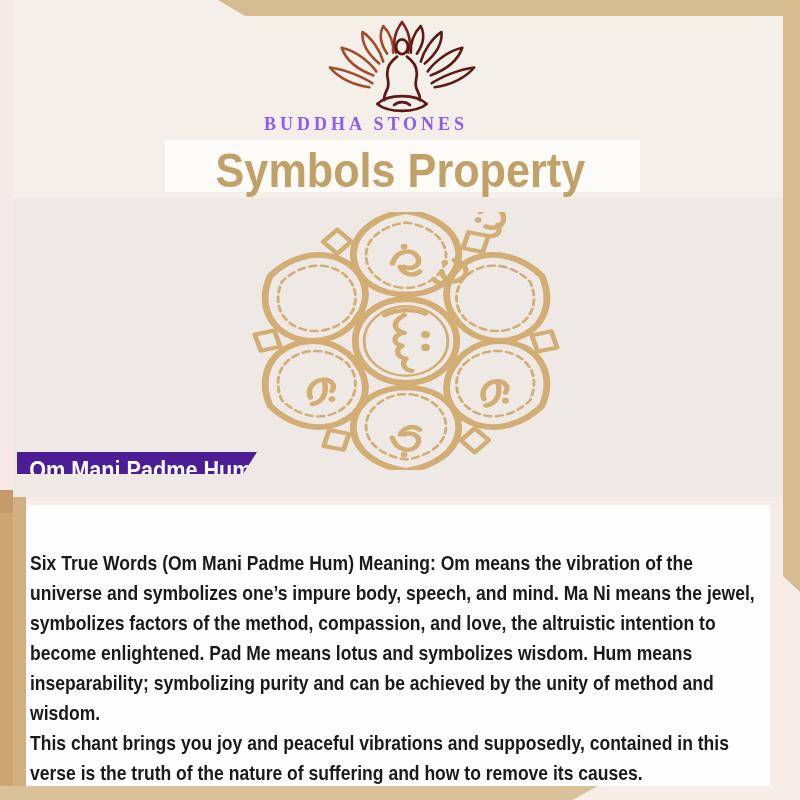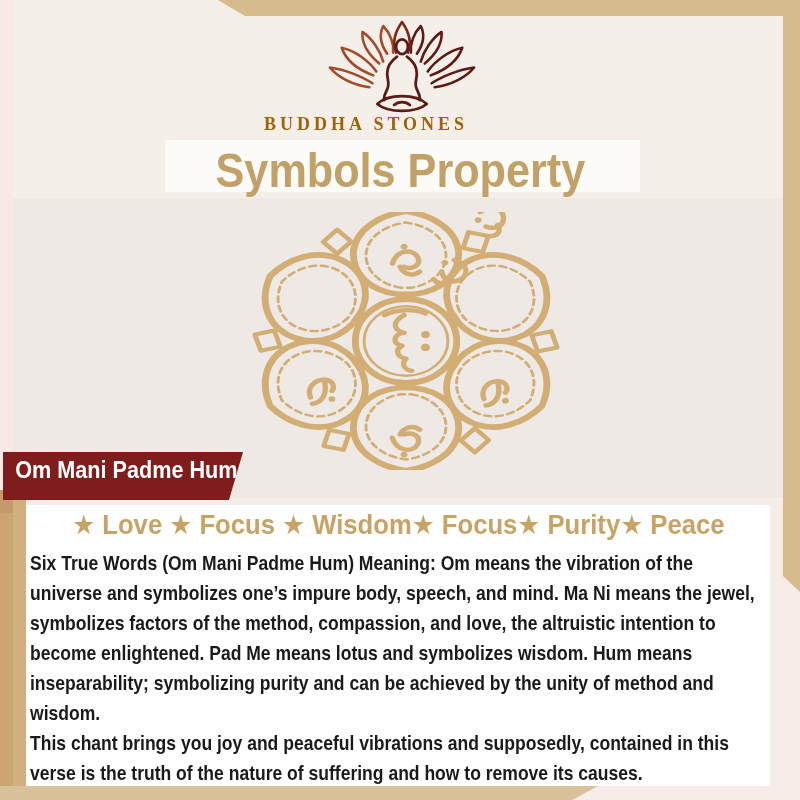--- a/index.html
+++ b/index.html
@@ -19,29 +19,29 @@
     clip-path:polygon(0 0,100% 0,100% 100%,0 calc(100% - 16px));}
   .sq-dark{position:absolute;left:0;top:490px;width:13px;height:23px;background:#c49a6a;}
   .col-left{position:absolute;left:0;top:513px;width:13px;height:287px;background:#cda572;}
   .bar-left{position:absolute;left:13px;top:497px;width:13px;height:289px;background:#d2af7e;}
   .band-bottom{position:absolute;left:0;top:786px;width:800px;height:14px;background:#d9c19a;
     clip-path:polygon(0 0,598px 0,572px 100%,0 100%);}
   
   .logo{position:absolute;left:318px;top:20px;width:168px;height:94px;}
   .brand{position:absolute;left:0;top:114px;width:732px;text-align:center;
     font-family:"Liberation Serif","DejaVu Serif",serif;font-size:18px;font-weight:bold;
-    letter-spacing:4px;color:#a16207;}
+    letter-spacing:4px;color:#8b5cf6;}
   .heading-box{position:absolute;left:165px;top:140px;width:475px;height:52px;background:#fdfbf8;}
   .heading{position:absolute;left:0;top:143px;width:800px;text-align:center;
     font-size:48px;font-weight:bold;color:#c1a168;}
   .heading span{display:inline-block;transform:scaleX(0.9);transform-origin:center;}
   
   .mandala{position:absolute;left:250px;top:212px;width:312px;height:258px;}
   
-  .banner{position:absolute;left:3px;top:452px;width:240px;height:48px;background:#7f1d1d;
+  .banner{position:absolute;left:17px;top:452px;width:240px;height:22px;background:#4c1d95;
     clip-path:polygon(0 0,100% 0,calc(100% - 14px) 100%,0 100%);}
   .banner span{display:inline-block;transform:scaleX(0.94);transform-origin:left center;
     color:#ffffff;font-weight:bold;font-size:23px;line-height:36px;padding-left:13px;white-space:nowrap;}
   
   .panel{position:absolute;left:26px;top:505px;width:744px;height:281px;background:#fefefe;}
   .stars{position:absolute;left:26px;top:509px;width:744px;text-align:center;
     font-weight:bold;font-size:27px;color:#c7a466;white-space:nowrap;}
   .stars span{display:inline-block;transform:scaleX(0.95);transform-origin:center;}
   .bodytext{position:absolute;left:30px;top:548px;width:920px;
     font-weight:bold;font-size:20.5px;line-height:30px;color:#1a1a1a;
@@ -182,23 +182,20 @@
       </g>
     </g>
   </svg>
 
   <div class="banner">
     <span>Om Mani Padme Hum</span>
   </div>
 
   <div class="panel"></div>
 
-  <div class="stars">
-    <span>★ Love ★ Focus ★ Wisdom★ Focus★ Purity★ Peace</span>
-  </div>
 
   <div class="bodytext"><span>Six True Words (Om Mani Padme Hum) Meaning: Om means the vibration of the
 universe and symbolizes one’s impure body, speech, and mind. Ma Ni means the jewel,
 symbolizes factors of the method, compassion, and love, the altruistic intention to
 become enlightened. Pad Me means lotus and symbolizes wisdom. Hum means
 inseparability; symbolizing purity and can be achieved by the unity of method and
 wisdom.</span>
 <span class="p2">This chant brings you joy and peaceful vibrations and supposedly, contained in this
 verse is the truth of the nature of suffering and how to remove its causes.</span></div>
 

